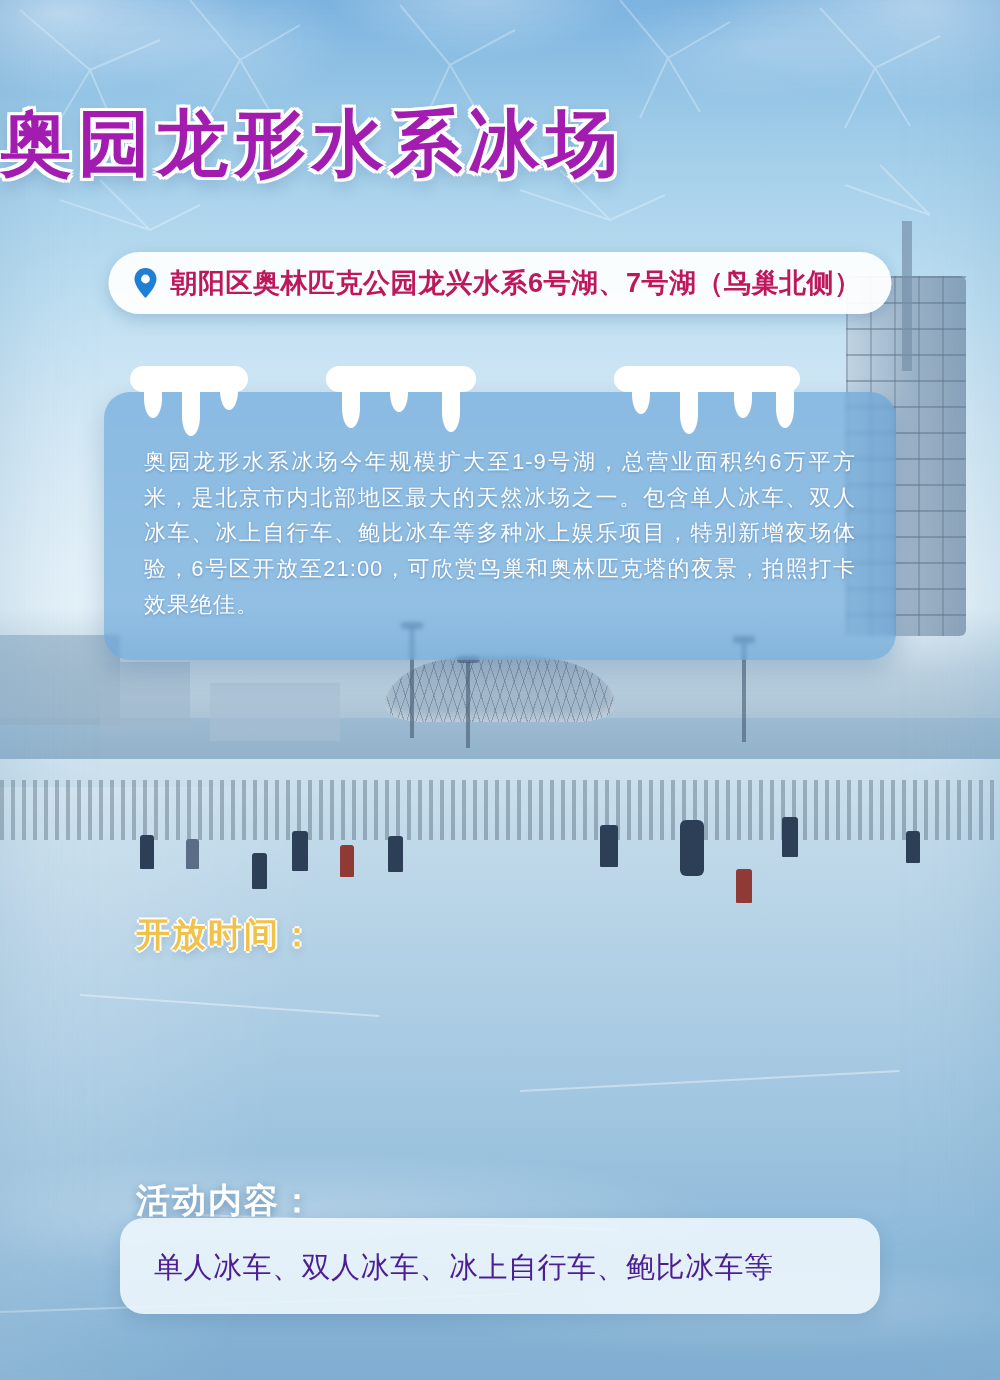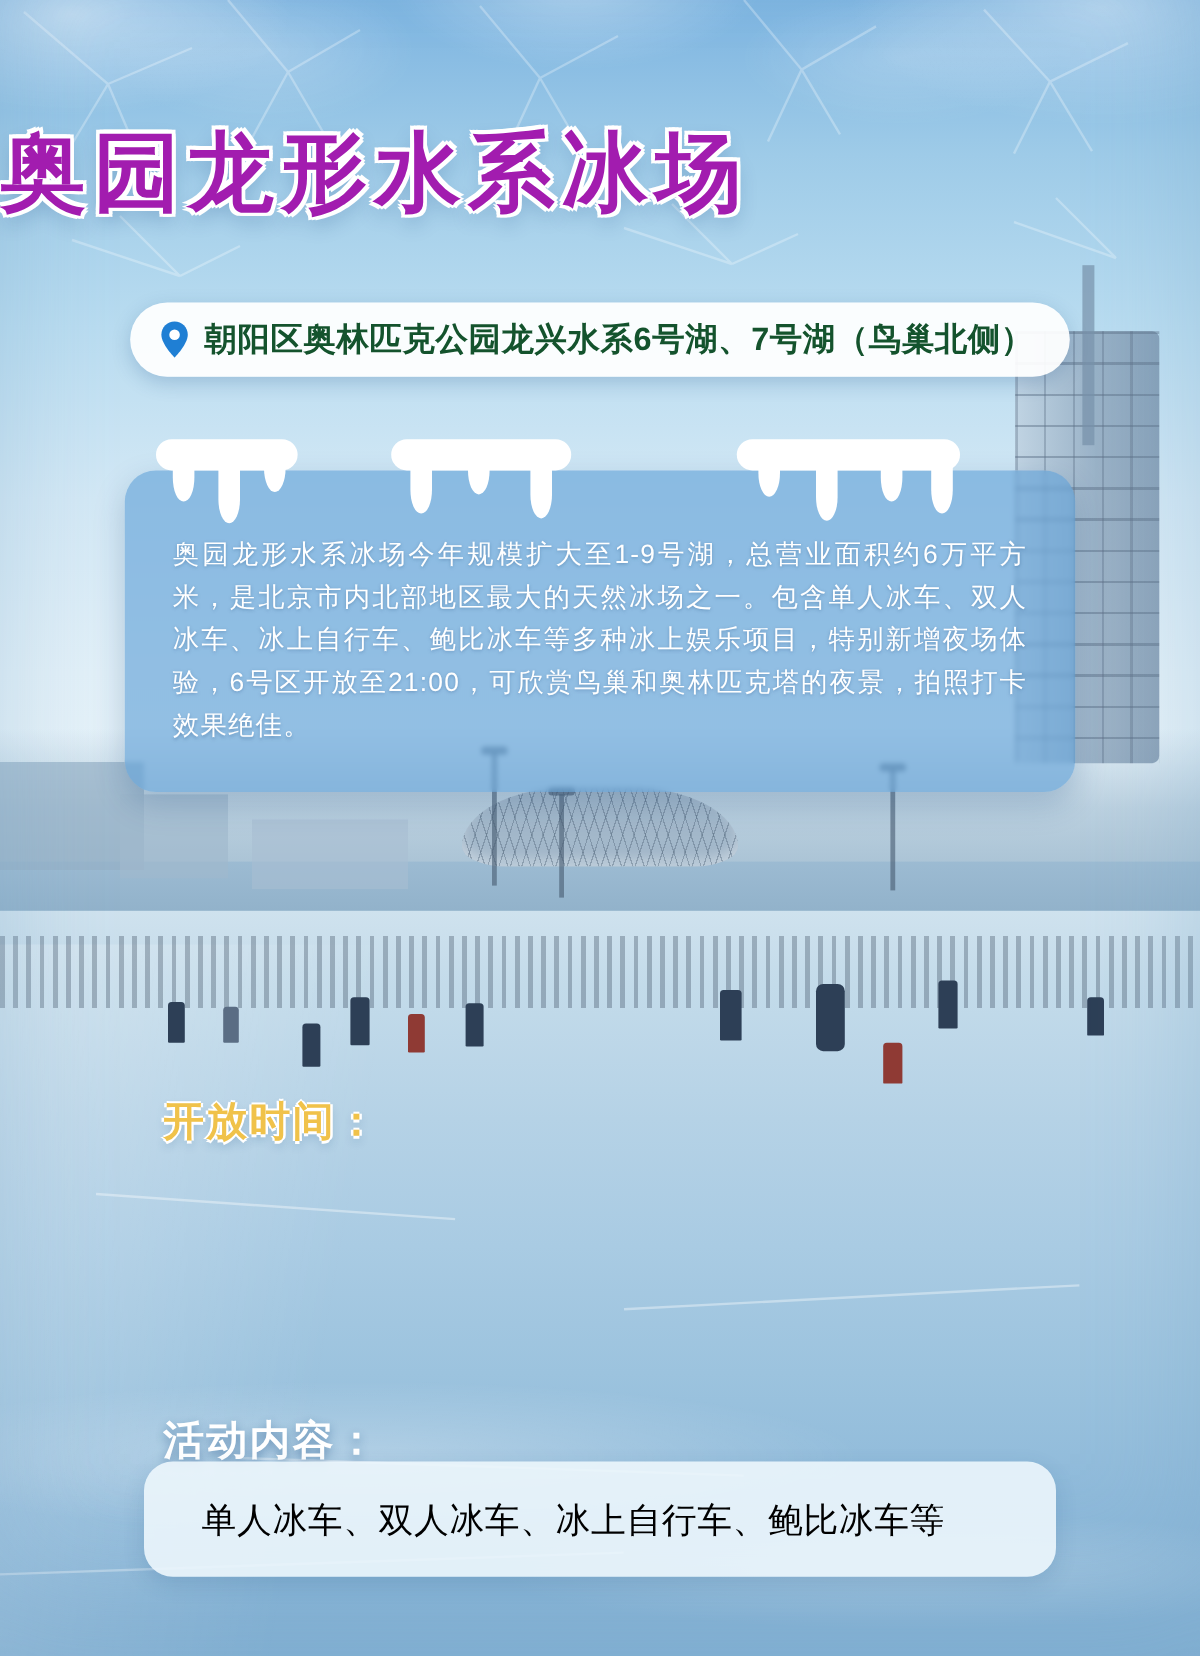--- a/index.html
+++ b/index.html
@@ -152,21 +152,21 @@
     background: rgba(255,255,255,.93);
     border-radius: 40px;
     padding: 13px 30px 13px 24px;
     box-shadow: 0 5px 16px rgba(25,75,130,.22);
     white-space: nowrap;
   }
   .pin-icon { width: 26px; height: 32px; position: relative; flex: none; }
   .pin-icon svg { display:block; }
   .loc-text {
     font-size: 27px;
-    color: #14532d;
+    color: #be185d;
     font-weight: 600;
     letter-spacing: .5px;
   }
 
   
   .intro-card {
     position: absolute;
     top: 392px;
     left: 104px;
     width: 792px;
@@ -250,23 +250,22 @@
     left: 136px;
     top: 1178px;
     font-size: 34px;
     font-weight: 700;
     color: #ffffff;
     letter-spacing: 2px;
     text-shadow: 0 3px 8px rgba(20,70,125,.45);
   }
   .act-line {
     font-size: 29px;
-    color: #000000;
+    color: #4c1d95;
     letter-spacing: .5px;
-    margin-left: 14px;
   }
 
   .vignette {
     position:absolute; inset:0; pointer-events:none;
     box-shadow: inset 0 -60px 90px rgba(120,165,200,.35);
   }
 </style>
 </head>
 <body>
 

